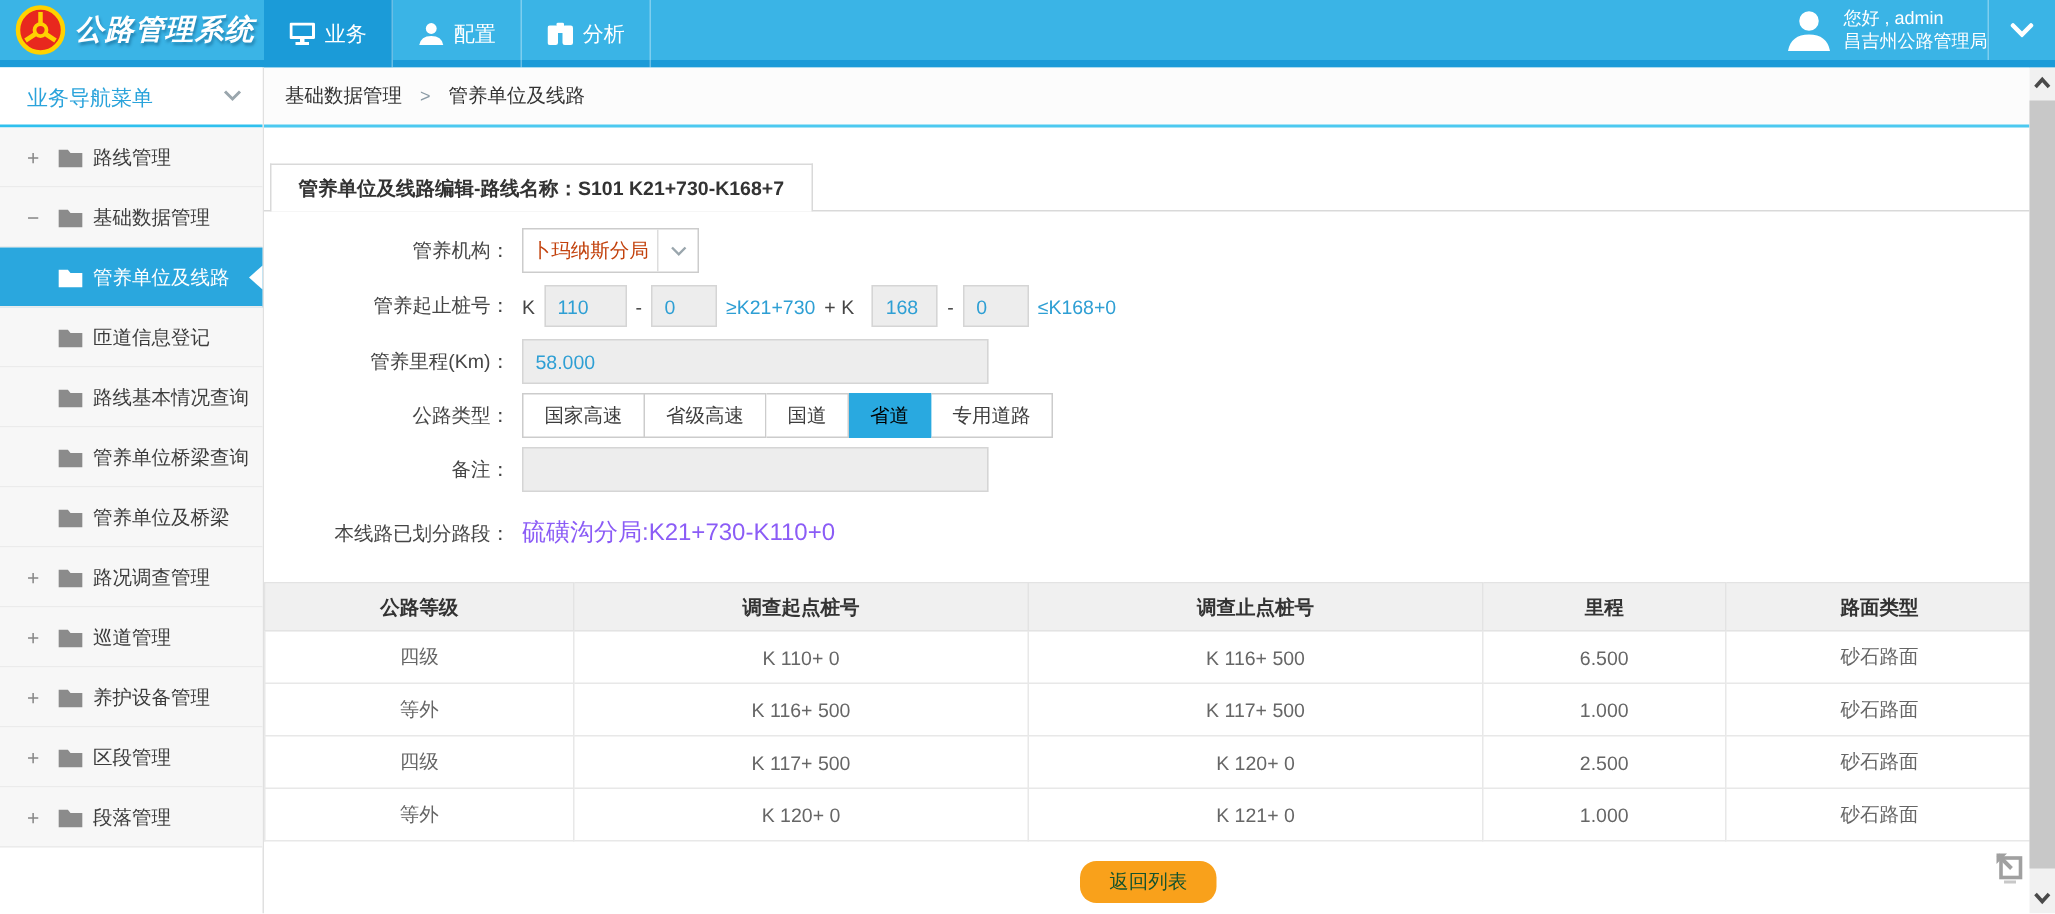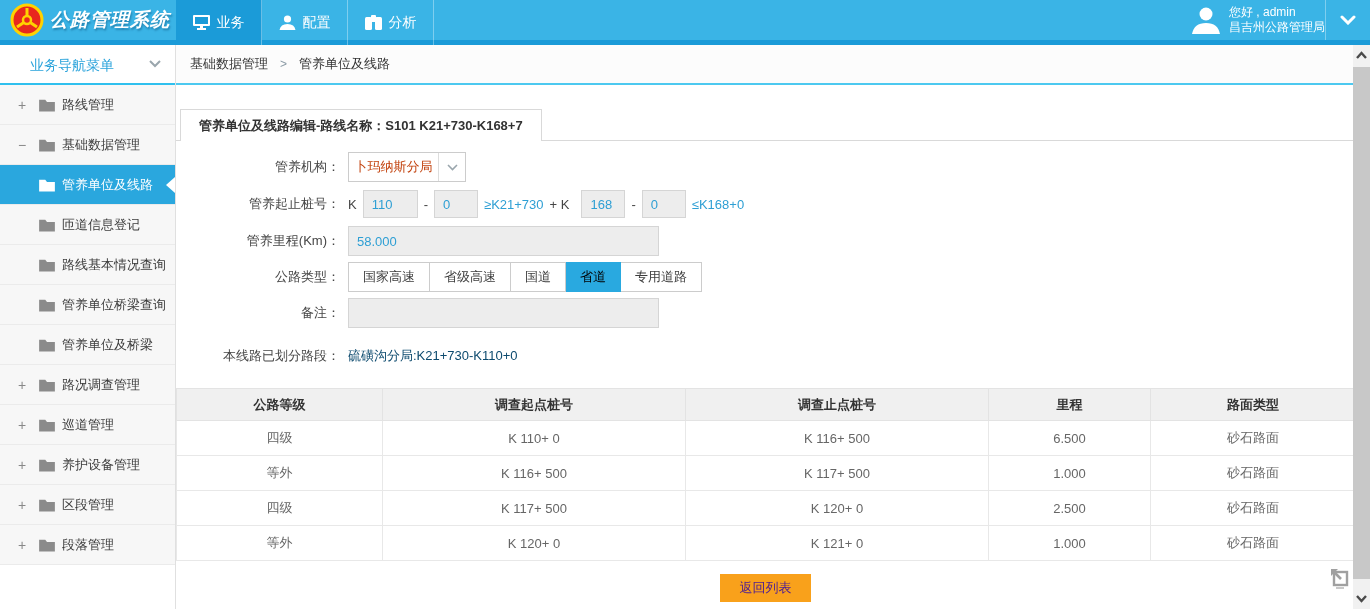--- a/index.html
+++ b/index.html
@@ -15,21 +15,21 @@
   .nav-tab { position:absolute; top:0; height:45px; width:86px; display:flex; align-items:center; justify-content:center; gap:7px; color:#fff; font-size:14px; cursor:pointer; border-right:1px solid rgba(255,255,255,.35); }
   .nav-tab.active { background:#1b9bd8; }
   .nav-icon { width:17px; height:15px; }
   #user-block { position:absolute; top:0; right:45px; height:40px; display:flex; align-items:center; cursor:pointer; }
   #user-avatar { width:30px; height:30px; margin-right:8px; }
   #user-texts { color:#fff; font-size:12px; line-height:15px; }
   #user-caret { position:absolute; top:0; right:0; width:45px; height:40px; display:flex; align-items:center; justify-content:center; border-left:1px solid rgba(255,255,255,.35); cursor:pointer; }
 
   
   #sidebar { position:absolute; top:45px; left:0; width:176px; height:564px; background:#fff; border-right:1px solid #e0e0e0; }
-  #side-title { position:relative; height:40px; line-height:40px; padding-left:30px; color:#2aa3db; font-size:14px; border-bottom:2px solid #2fc0ee; cursor:pointer; background:#fff; }
+  #side-title { position:relative; height:40px; line-height:40px; padding-left:18px; color:#2aa3db; font-size:14px; border-bottom:2px solid #2fc0ee; cursor:pointer; background:#fff; }
   #side-title svg { position:absolute; right:14px; top:15px; }
   .side-item { position:relative; height:40px; line-height:40px; background:#f7f7f7; border-bottom:1px solid #ebebeb; font-size:13px; color:#3c3c3c; cursor:pointer; }
   .side-item .expander { position:absolute; left:18px; top:0; color:#888; font-size:14px; }
   .side-item .f-icon { position:absolute; left:38px; top:13px; width:18px; height:14px; fill:#8b8b8b; }
   .side-item .s-label { position:absolute; left:62px; top:0; white-space:nowrap; }
   .side-item.active { background:#2aa7de; color:#fff; }
   .side-item.active .f-icon { fill:#fff; }
   .side-item.active::after { content:""; position:absolute; right:0; top:12px; width:0; height:0; border-top:8px solid transparent; border-bottom:8px solid transparent; border-right:9px solid #fff; }
 
   
@@ -49,30 +49,30 @@
   #org-select .arrow { width:27px; height:28px; border-left:1px solid #ddd; display:flex; align-items:center; justify-content:center; }
   #stake-row { position:absolute; left:348px; top:190px; height:28px; display:flex; align-items:center; font-size:13px; color:#454545; }
   #stake-row .blue { color:#2e9fd4; }
   #stake-row .gap { margin:0 6px; }
   #mileage-input { position:absolute; left:348px; top:226px; width:311px; height:30px; }
   .rt-group { position:absolute; left:348px; top:262px; display:flex; }
   .rt-btn { height:30px; line-height:28px; padding:0 14px; background:#fff; border:1px solid #ccc; border-left:none; font-size:13px; color:#3c3c3c; cursor:pointer; white-space:nowrap; }
   .rt-btn:first-child { border-left:1px solid #ccc; }
   .rt-btn.active { background:#29a9e0; border-color:#29a9e0; color:#000000; }
   #remark-input { position:absolute; left:348px; top:298px; width:311px; height:30px; }
-  #divided-value { position:absolute; left:348px; top:341px; line-height:30px; font-size:13px; color:#0c4a6e; }
+  #divided-value { position:absolute; left:348px; top:341px; line-height:30px; font-size:16px; color:#8b5cf6; }
 
   
   #seg-table { position:absolute; left:176px; top:388px; width:1179px; border:1px solid #e3e3e3; border-collapse:collapse; table-layout:fixed; }
   #seg-table th { background:#f0f0f0; height:32px; font-size:13px; color:#333; font-weight:bold; border:1px solid #e3e3e3; }
   #seg-table td { height:35px; text-align:center; font-size:13px; color:#666; border:1px solid #e8e8e8; background:#fff; }
   .c0{width:206px}.c1{width:303px}.c2{width:303px}.c3{width:162px}.c4{width:205px}
 
   
-  #back-btn { position:absolute; left:720px; top:574px; width:91px; height:28px; background:#f9a11b; border:none; border-radius:0; color:#4c1d95; font-size:13px; cursor:pointer; font-family:inherit; }
+  #back-btn { position:absolute; left:720px; top:574px; width:91px; height:28px; background:#f9a11b; border:none; border-radius:11px; color:#14532d; font-size:13px; cursor:pointer; font-family:inherit; }
   #corner-icon { position:absolute; left:1328px; top:566px; cursor:pointer; }
 
   
   #scrollbar { position:absolute; top:45px; right:0; width:17px; height:564px; background:#f1f1f1; }
   #sb-up { position:absolute; top:4px; left:2px; cursor:pointer; }
   #sb-down { position:absolute; bottom:4px; left:2px; cursor:pointer; }
   #sb-thumb { position:absolute; top:22px; left:0; width:17px; height:512px; background:#c8c8c8; cursor:pointer; }
 </style>
 </head>
 <body>

